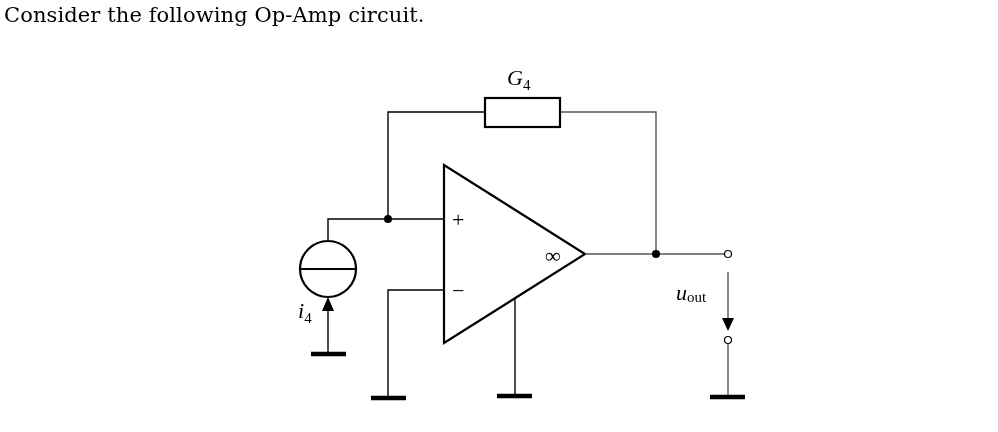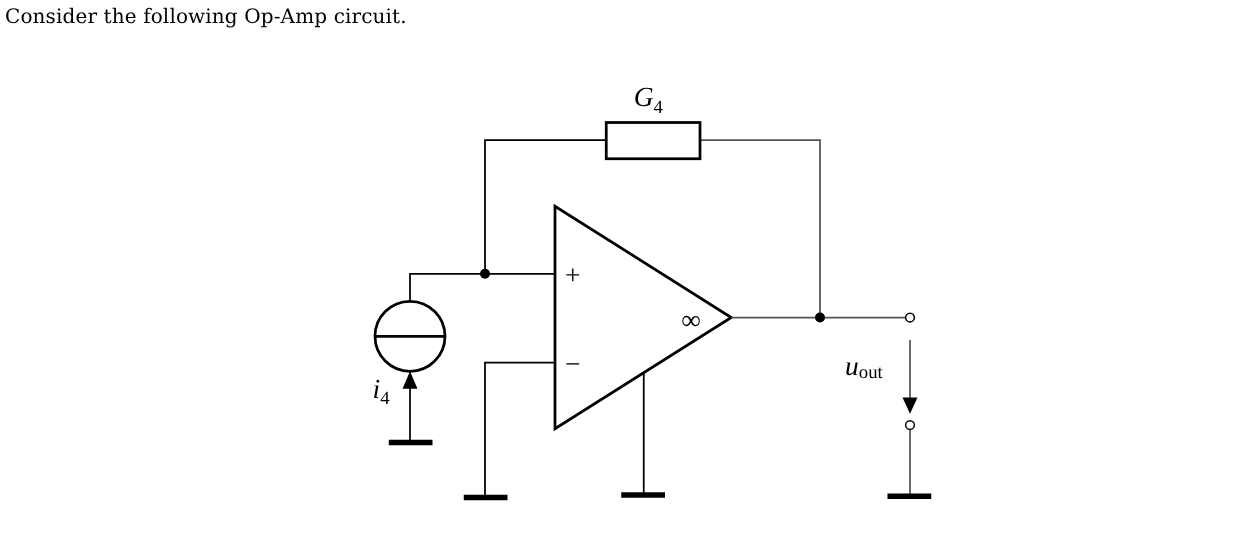--- a/index.html
+++ b/index.html
@@ -1,20 +1,20 @@
 <!DOCTYPE html>
 <html><head>
   <meta charset="utf-8">
   <style>
     html, body { margin: 0; padding: 0; background: #ffffff; }
     body { width: 998px; height: 432px; position: relative; overflow: hidden; }
     .prompt {
       position: absolute; left: 4px; top: 3px;
       font-family: "DejaVu Serif", "Liberation Serif", serif;
-      font-size: 16px; color: #000; white-space: nowrap; letter-spacing: 0.1px;
+      font-size: 21px; color: #000; white-space: nowrap; letter-spacing: 0.1px;
     }
     svg { position: absolute; left: 0; top: 0; }
     .wire { stroke: #000; stroke-width: 1.4; fill: none; }
     .wire-gray { stroke: #555; stroke-width: 1.4; fill: none; }
     .thick { stroke: #000; stroke-width: 2.2; fill: none; }
     .ground { stroke: #000; stroke-width: 4.5; }
     .lbl { font-family: "Liberation Serif", "DejaVu Serif", serif; fill: #000; }
     .ital { font-style: italic; }
   </style>
 </head>

